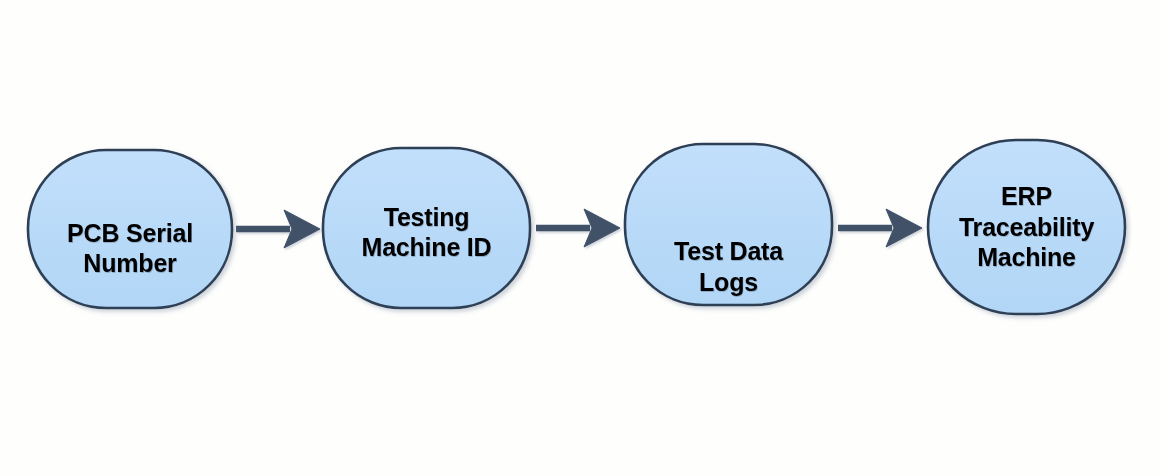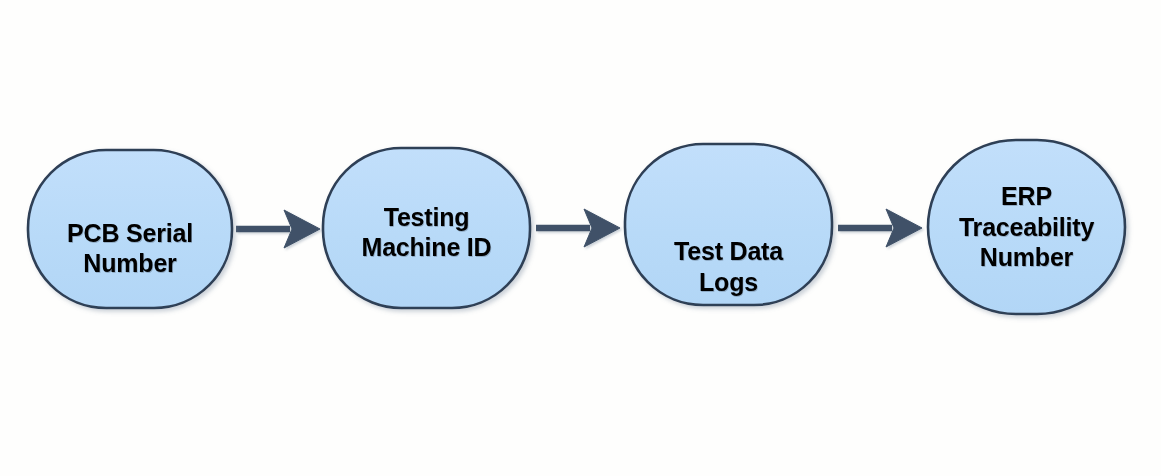--- a/index.html
+++ b/index.html
@@ -97,15 +97,15 @@
 Number</div>
 
   <div class="node-label" id="node-label-1">Testing
 Machine ID</div>
 
   <div class="node-label" id="node-label-2">Test Data
 Logs</div>
 
   <div class="node-label" id="node-label-3">ERP
 Traceability
-Number</div>
+Machine</div>
 
 </div>
 
 </body></html>

